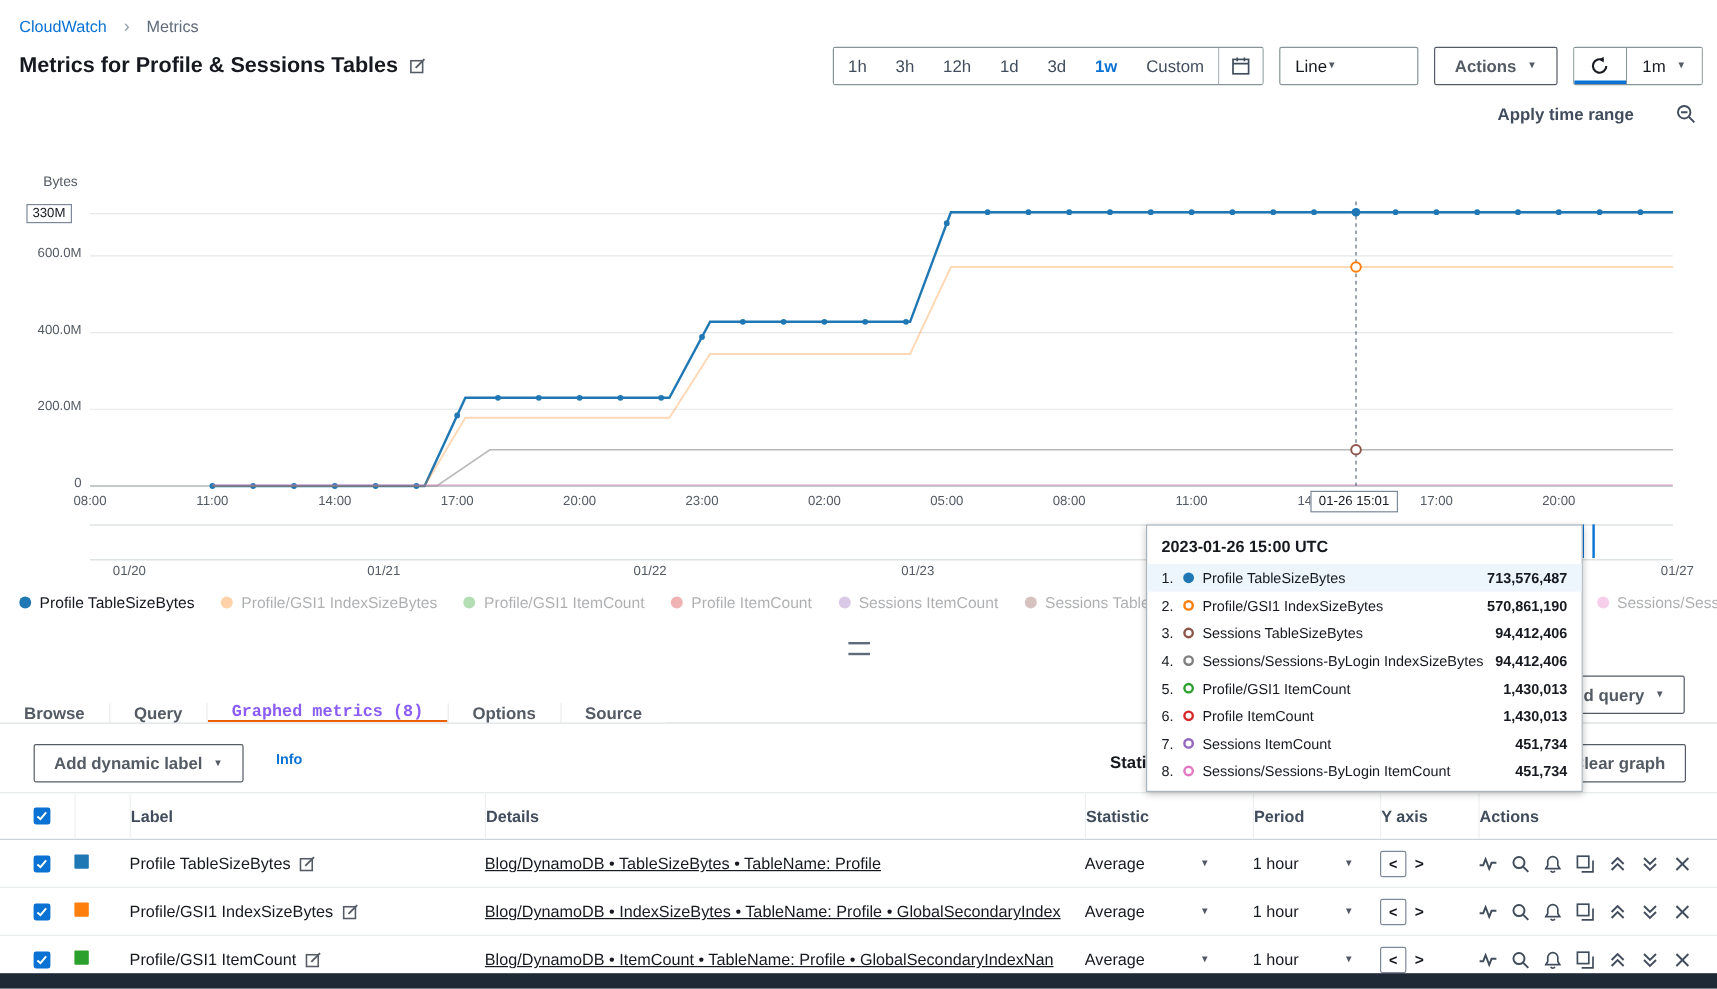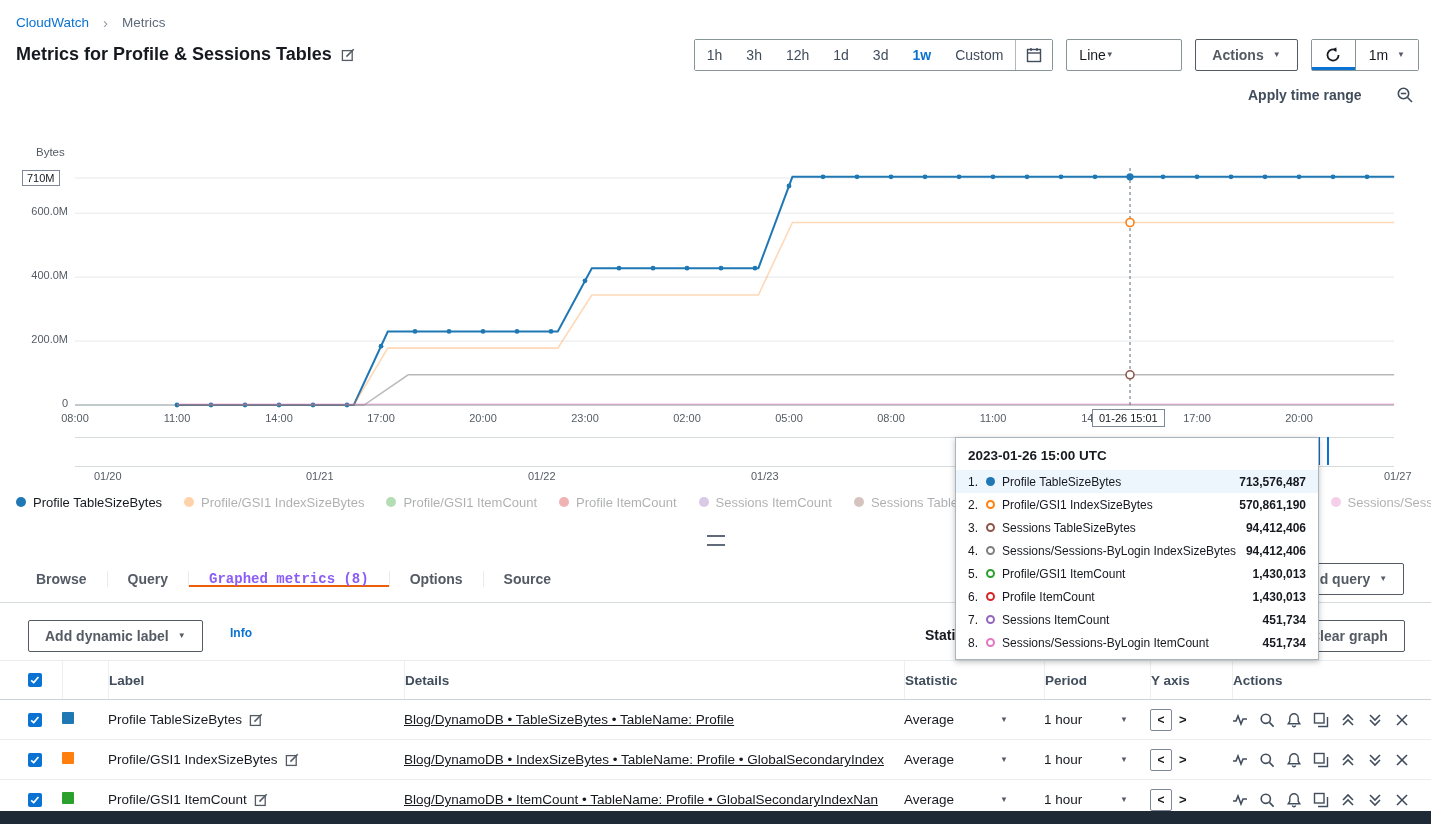--- a/index.html
+++ b/index.html
@@ -52,21 +52,21 @@
   .tt-row.hl{background:#eef6fd;}
   .tt-n{width:18px;flex:none;}
   .tt-dot{width:9px;height:9px;border-radius:50%;margin-right:7px;flex:none;box-sizing:border-box;background:#fff;}
   .tt-name{flex:1;overflow:hidden;white-space:nowrap;}
   .tt-val{font-weight:bold;text-align:right;white-space:nowrap;margin-left:8px;}
 
   
   .resize-handle{top:535px;left:707px;width:18px;height:7px;border-top:2px solid #5f6b7a;border-bottom:2px solid #5f6b7a;cursor:ns-resize;}
 
   
-  .tabs-bar{top:556px;left:0;right:0;height:46px;border-bottom:1px solid #d5dbdb;display:flex;align-items:center;padding-left:16px;}
+  .tabs-bar{top:556px;left:0;right:0;height:46px;border-bottom:1px solid #d5dbdb;display:flex;align-items:flex-end;}
   .tab{border:none;background:#fff;padding:0 20px;font-weight:bold;font-size:14px;color:#545b64;display:flex;align-items:center;cursor:pointer;font-family:inherit;}
   .tab + .tab{border-left:1px solid #e9ebed;}
   .tab.active{color:#8b5cf6;box-shadow:inset 0 -2px 0 #eb5f07;font-family:Liberation Mono, monospace;}
   .add-query{top:563px;left:1284px;height:32px;}
 
   
   .toolbar{top:612px;left:0;right:0;height:48px;border-bottom:1px solid #eaeded;}
   .add-dynamic{top:620px;left:28px;height:32px;}
   .info-link{top:626px;left:230px;font-size:12px;font-weight:bold;color:#0972d3;cursor:pointer;}
   .stat-label{top:627px;left:925px;font-weight:bold;font-size:14px;color:#16191f;}
@@ -161,21 +161,21 @@
 <div class="abs apply-range">Apply time range</div>
 <button class="abs zoomout-btn">
   <svg width="18" height="18" viewBox="0 0 18 18">
     <circle cx="7.5" cy="7.5" r="5.2" fill="none" stroke="#414d5c" stroke-width="1.6"></circle>
     <line x1="11.5" y1="11.5" x2="16" y2="16" stroke="#414d5c" stroke-width="1.6"></line>
     <line x1="4.8" y1="7.5" x2="10.2" y2="7.5" stroke="#414d5c" stroke-width="1.6"></line>
   </svg>
 </button>
 
 <div class="abs y-axis-title">Bytes</div>
-<div class="abs ymax-box">710M</div>
+<div class="abs ymax-box">330M</div>
 <div id="yticks">
     <span class="ytick" style="top: 205.18px;">600.0M</span>
     <span class="ytick" style="top: 269.12px;">400.0M</span>
     <span class="ytick" style="top: 333.06px;">200.0M</span>
     <span class="ytick" style="top: 397px;">0</span>
   </div>
 
 <svg id="chart-svg" width="1431" height="460" viewBox="0 78 1431 460" style="position:absolute;top:78px;left:0;">
     <line x1="75" x2="1394" y1="405" y2="405" stroke="#879596" stroke-width="1"></line>
     <line x1="75" x2="1394" y1="341.06" y2="341.06" stroke="#e5e8ea" stroke-width="1"></line>

